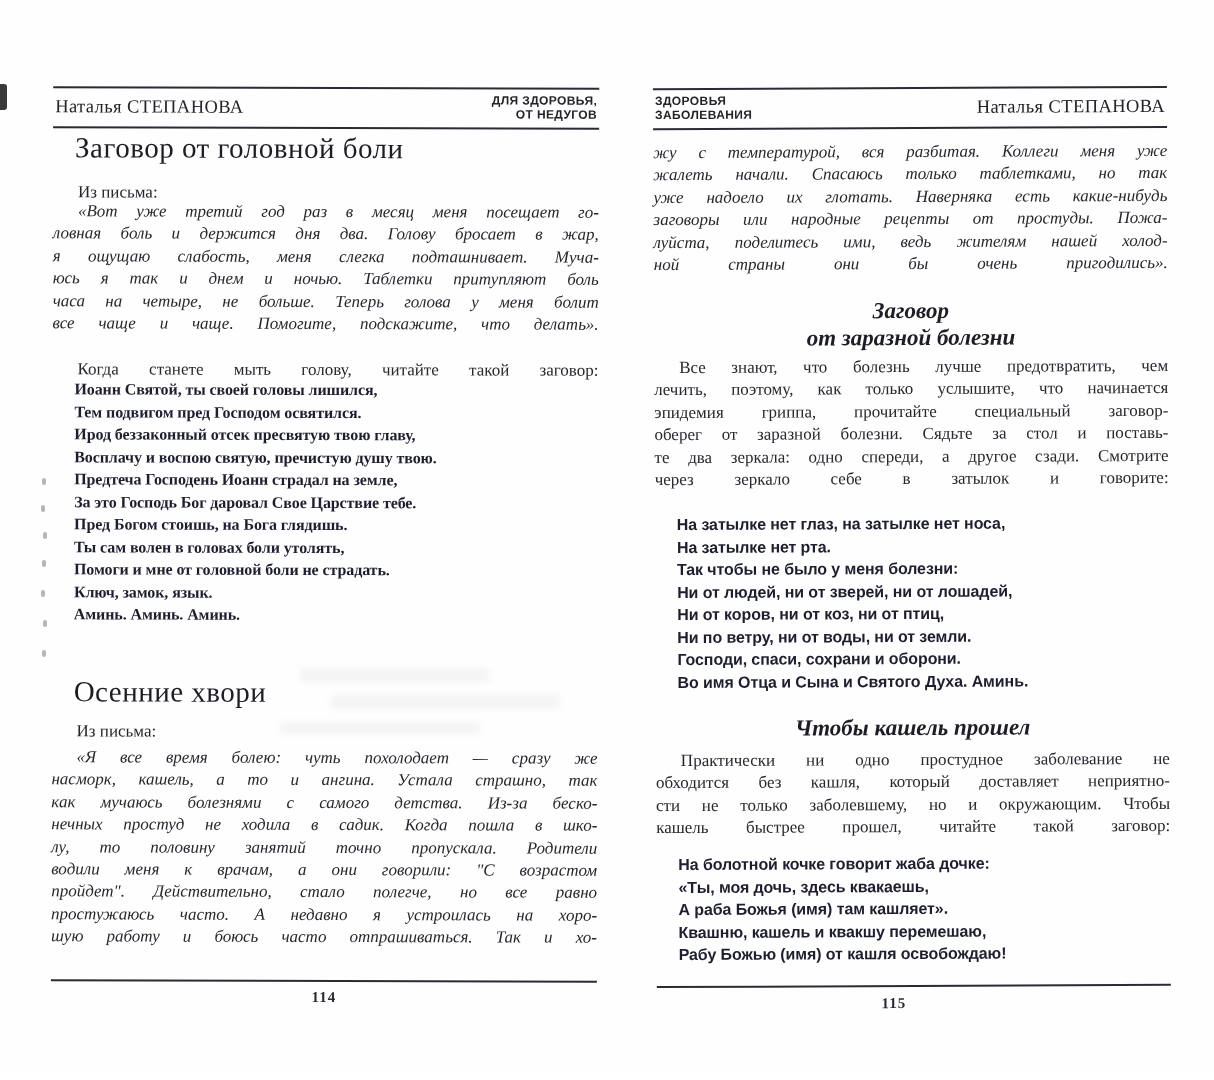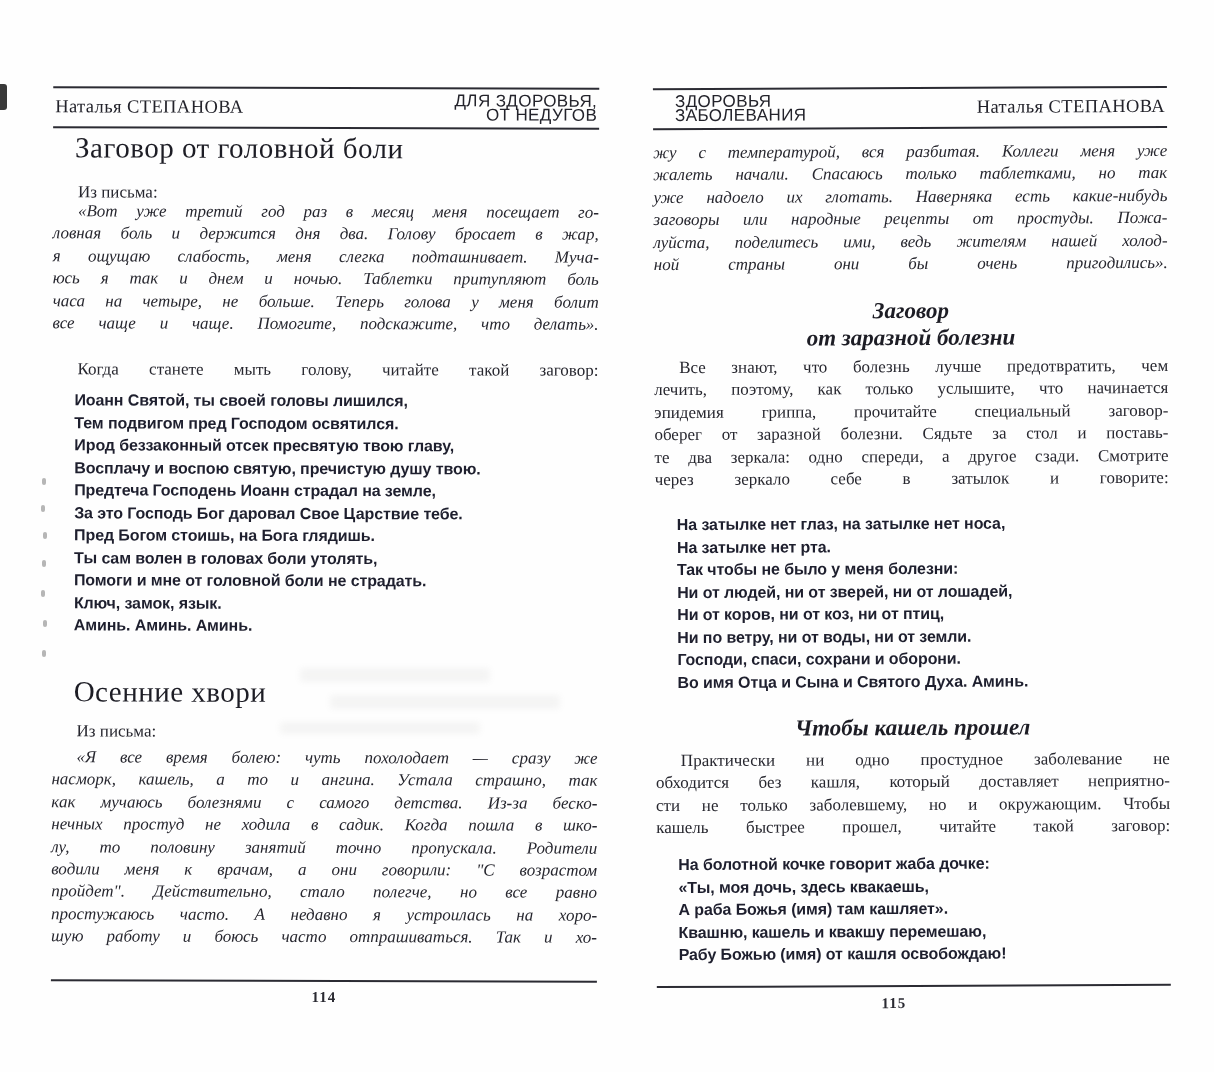--- a/index.html
+++ b/index.html
@@ -6,22 +6,22 @@
   #book{position:relative;width:1214px;height:1072px;background:#fefefe;overflow:hidden;
         font-family:"Liberation Serif","DejaVu Serif",serif;color:#26262e;}
   .page{position:absolute;}
   #page-left{left:52px;top:87px;width:546px;height:960px;transform:rotate(0.15deg);}
   #page-right{left:655px;top:87px;width:514px;height:960px;transform:rotate(-0.25deg);}
 
   .runhead{position:absolute;left:0;right:0;top:0;display:flex;justify-content:space-between;
            align-items:center;border-top:2px solid #2b2b33;border-bottom:2px solid #2b2b33;
            padding:5px 2px 6px 2px;}
   .author-head{font-size:18.5px;letter-spacing:.4px;color:#23232b;}
-  .series-head{font-family:"Liberation Sans","DejaVu Sans",sans-serif;font-weight:400;
-               font-size:17px;line-height:13.5px;letter-spacing:.4px;color:#23232b;margin-left:20px;}
+  .series-head{font-family:"Liberation Sans","DejaVu Sans",sans-serif;font-weight:700;
+               font-size:12px;line-height:13.5px;letter-spacing:.4px;color:#23232b;}
   .series-right{text-align:right;}
   .series-left{text-align:left;}
 
   .abs{position:absolute;left:0;right:0;}
   .h1{font-size:29px;letter-spacing:.5px;color:#1d1d25;padding-left:22px;}
   .h-italic{font-style:italic;font-weight:700;font-size:23px;line-height:27px;
             text-align:center;color:#1d1d25;white-space:pre-line;}
   .label{font-size:17px;padding-left:25px;}
   .body-block{white-space:pre-line;font-size:17px;line-height:22.4px;
               text-align:justify;text-align-last:justify;word-spacing:1px;color:#27272f;}
@@ -71,21 +71,21 @@
 
     <div class="abs body-block italic indent" style="top:114px;">«Вот уже третий год раз в месяц меня посещает го-
 ловная боль и держится дня два. Голову бросает в жар,
 я ощущаю слабость, меня слегка подташнивает. Муча-
 юсь я так и днем и ночью. Таблетки притупляют боль
 часа на четыре, не больше. Теперь голова у меня болит
 все чаще и чаще. Помогите, подскажите, что делать».</div>
 
     <div class="abs body-block indent" style="top:272px;">Когда станете мыть голову, читайте такой заговор:</div>
 
-    <div class="abs verse" style="top:303px;">Иоанн Святой, ты своей головы лишился,
+    <div class="abs verse" style="top:292px;font-family:Liberation Serif, serif;">Иоанн Святой, ты своей головы лишился,
 Тем подвигом пред Господом освятился.
 Ирод беззаконный отсек пресвятую твою главу,
 Восплачу и воспою святую, пречистую душу твою.
 Предтеча Господень Иоанн страдал на земле,
 За это Господь Бог даровал Свое Царствие тебе.
 Пред Богом стоишь, на Бога глядишь.
 Ты сам волен в головах боли утолять,
 Помоги и мне от головной боли не страдать.
 Ключ, замок, язык.
 Аминь. Аминь. Аминь.</div>

